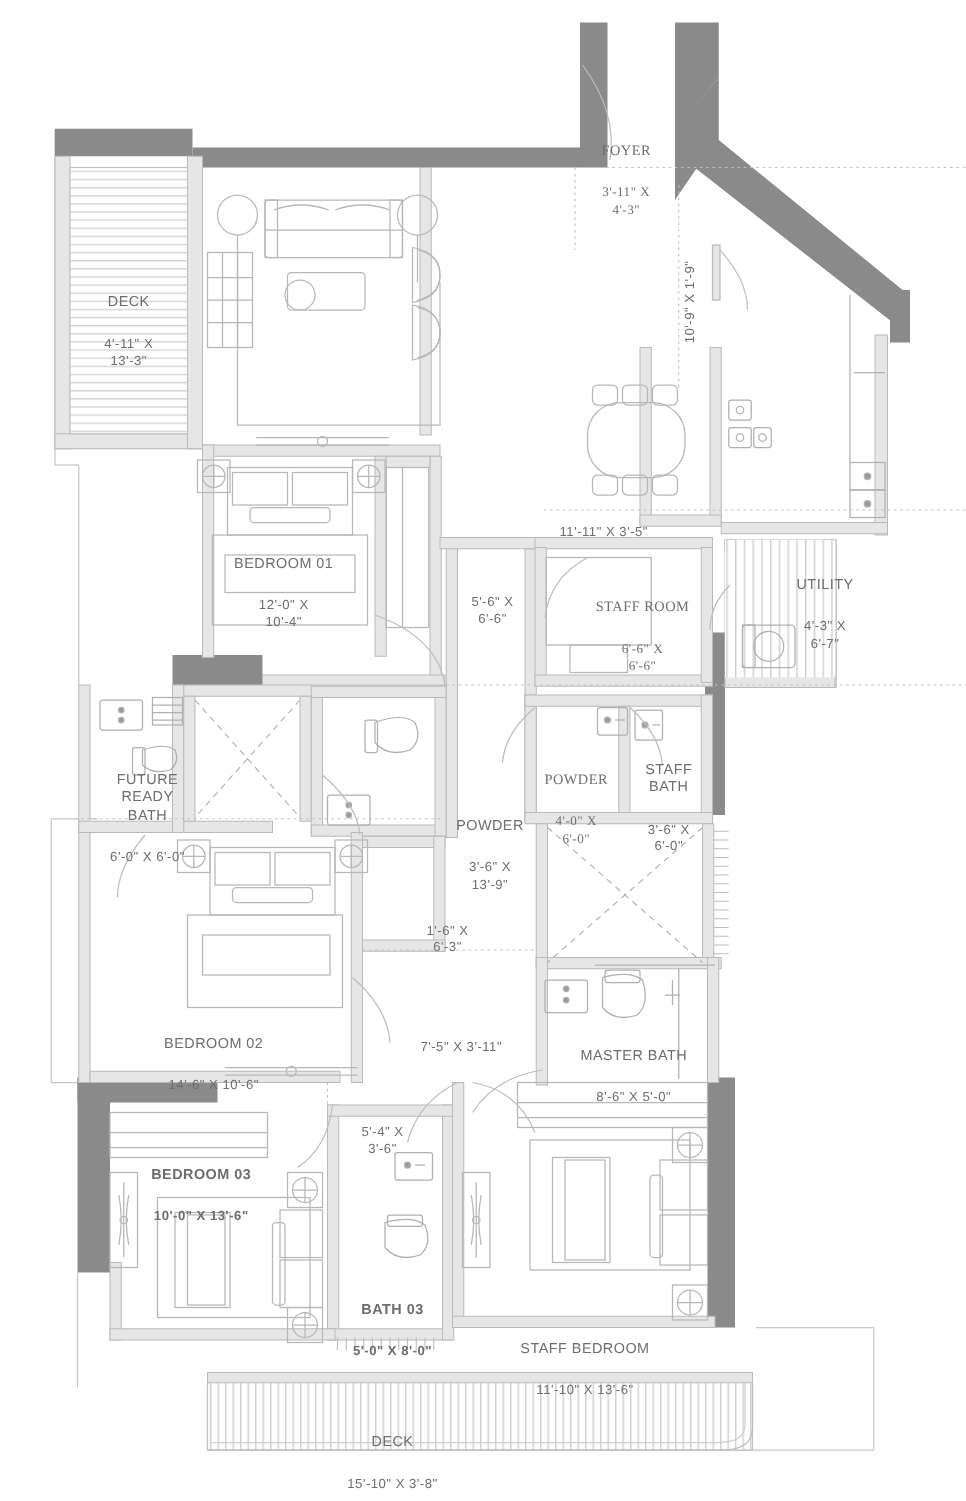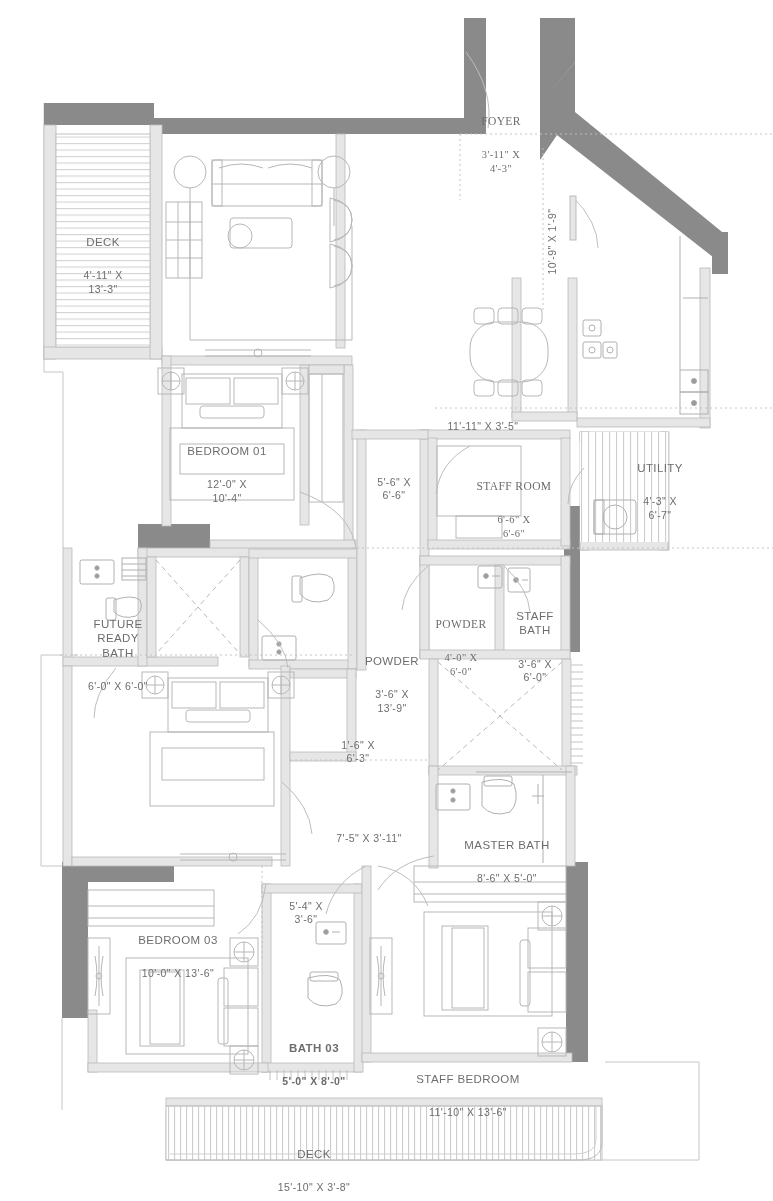--- a/index.html
+++ b/index.html
@@ -452,27 +452,31 @@
     <span class="d">3'-6" X
 6'-0"</span>
   </div>
 
   <div class="lbl" style="left:357px;top:634px;width:70px;">
     <span class="t">POWDER</span>
     <span class="d">3'-6" X
 13'-9"</span>
   </div>
 
+  <div class="lbl" style="left:106px;top:808px;width:130px;">
+    <span class="t">BEDROOM 02</span>
+    <span class="d">14'-6" X 10'-6"</span>
+  </div>
 
   <div class="lbl" style="left:446px;top:818px;width:122px;">
     <span class="t">MASTER BATH</span>
     <span class="d">8'-6" X 5'-0"</span>
   </div>
 
-  <div class="lbl" style="left:117px;top:913px;width:122px;">
+  <div class="lbl" style="left:100px;top:913px;width:122px;font-weight:bold;">
     <span class="t">BEDROOM 03</span>
     <span class="d">10'-0" X 13'-6"</span>
   </div>
 
   <div class="lbl" style="left:268px;top:1021px;width:92px;font-weight:bold;">
     <span class="t">BATH 03</span>
     <span class="d">5'-0" X 8'-0"</span>
   </div>
 
   <div class="lbl" style="left:392px;top:1052px;width:152px;">

